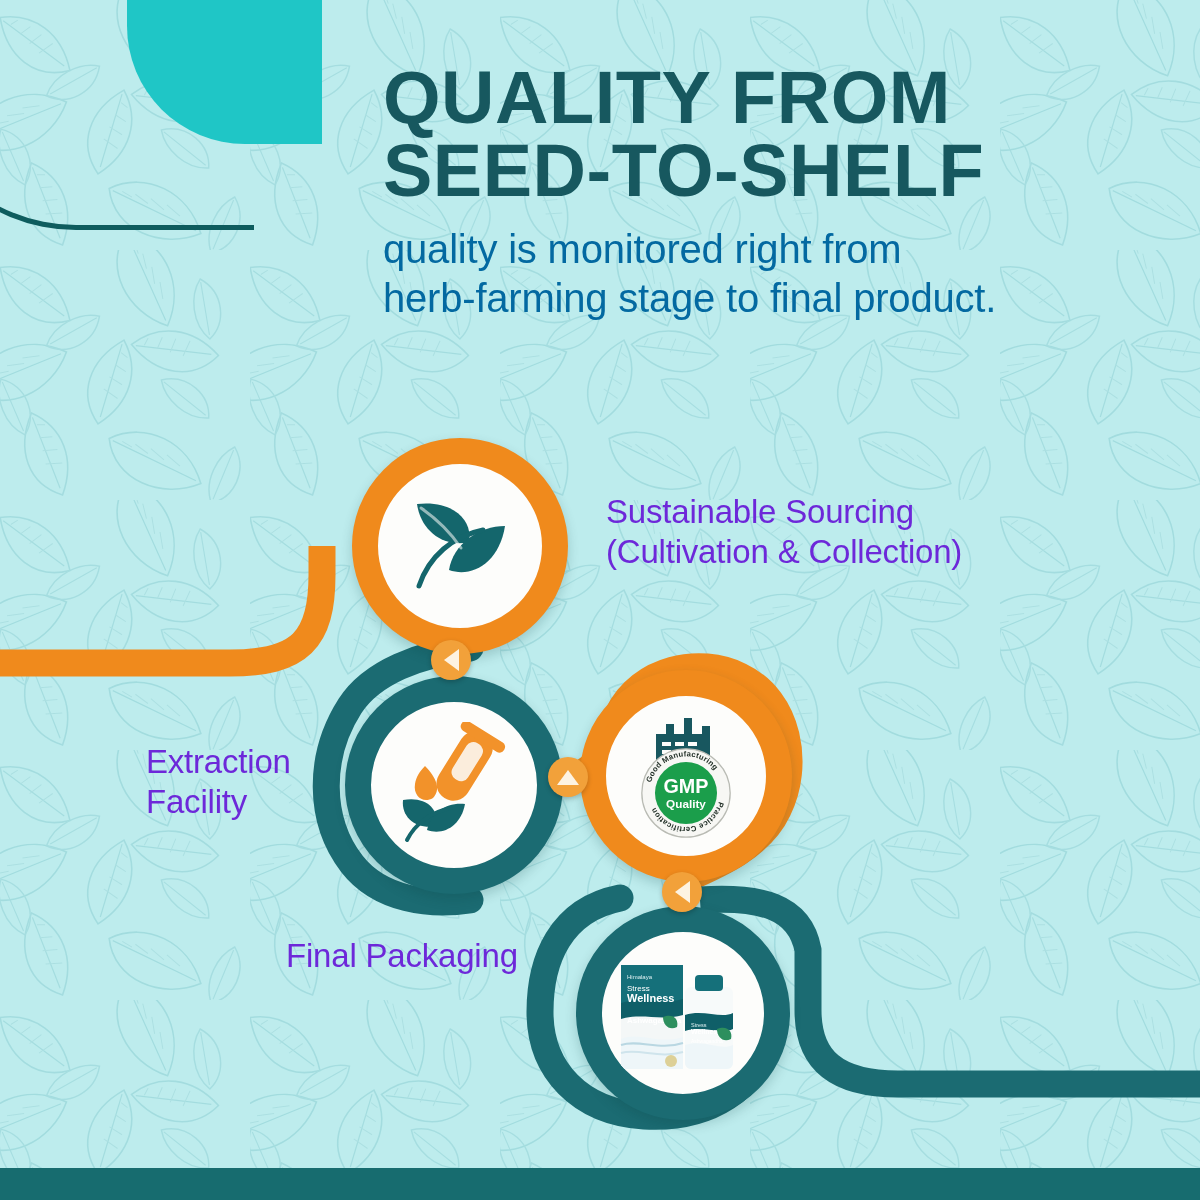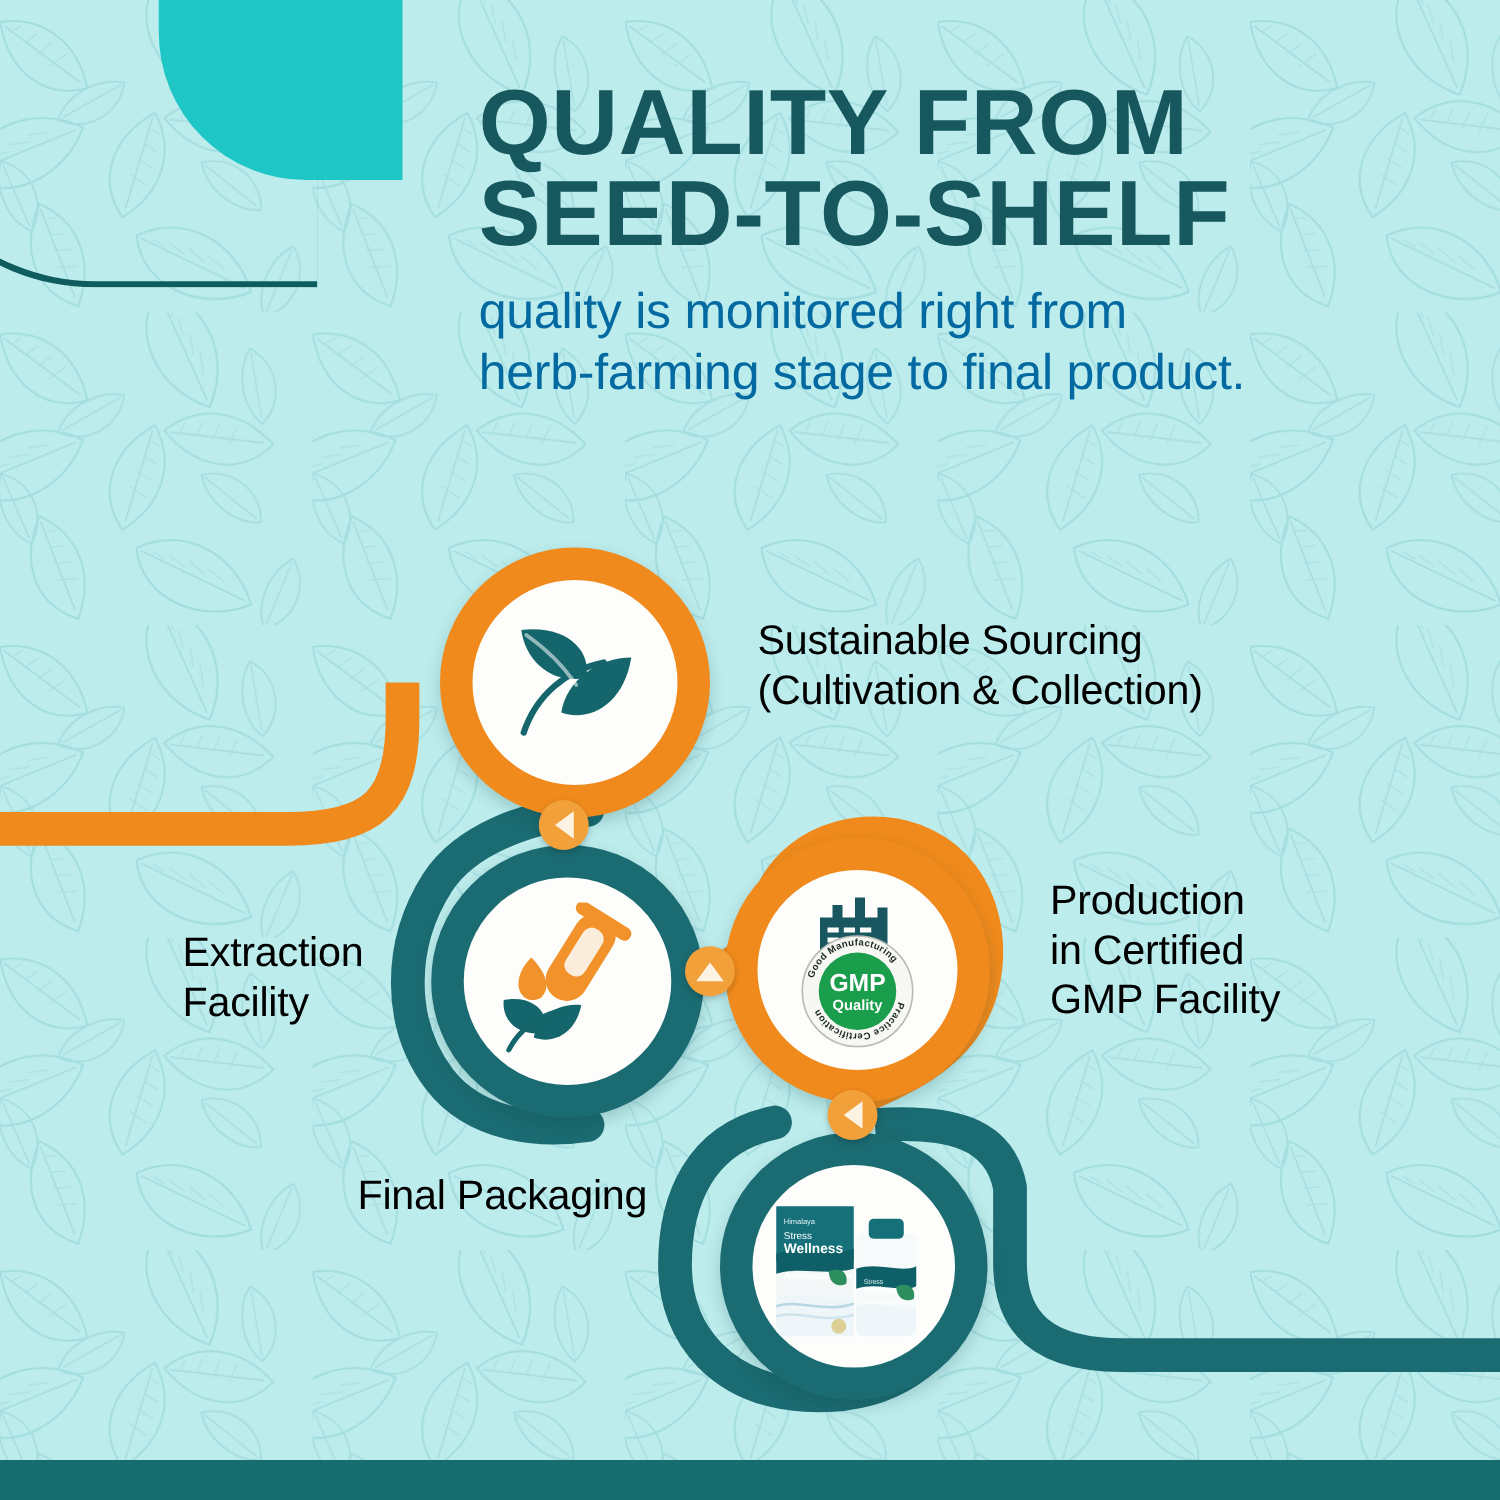--- a/index.html
+++ b/index.html
@@ -48,21 +48,21 @@
     box-shadow:0 2px 5px rgba(0,0,0,.22);}
   .tri{width:0;height:0;}
   .tri.left{border-top:11px solid transparent;border-bottom:11px solid transparent;
     border-right:15px solid #fdf3e2;}
   .tri.up{border-left:11px solid transparent;border-right:11px solid transparent;
     border-bottom:15px solid #fdf3e2;}
   #m1{left:431px;top:640px;}
   #m2{left:548px;top:757px;}
   #m3{left:662px;top:872px;}
   
-  .label{position:absolute;color:#000000;font-size:33px;line-height:1.2;
+  .label{position:absolute;color:#6d28d9;font-size:33px;line-height:1.2;
     font-weight:normal;letter-spacing:-.2px;}
   #label1{left:606px;top:492px;width:400px;}
   #label2{left:146px;top:742px;width:260px;text-align:left;}
   #label3{left:840px;top:700px;width:300px;}
   #label4{left:286px;top:936px;width:300px;}
   
   #bottom-strip{position:absolute;left:0;bottom:0;width:1200px;height:32px;
     background:#176c6f;}
   #bottom-strip-hi{position:absolute;left:0;bottom:24px;width:1200px;height:4px;
     background:#1f8085;opacity:.85;}
@@ -194,25 +194,20 @@
           </text>
           <text font-family="Liberation Sans, sans-serif" font-size="8.2" font-weight="bold" fill="#1c2a22" letter-spacing="0.3">
             <textPath href="#arcBot" startOffset="8%">Practice Certification</textPath>
           </text>
           <text x="50" y="50" text-anchor="middle" font-family="Liberation Sans, sans-serif" font-size="21" font-weight="bold" fill="#ffffff">GMP</text>
           <text x="50" y="66" text-anchor="middle" font-family="Liberation Sans, sans-serif" font-size="12.5" font-weight="bold" fill="#ffffff">Quality</text>
         </svg>
       </div>
     </div>
   </div>
-  <div class="label" id="label3">
-    <div>Production</div>
-    <div>in Certified</div>
-    <div>GMP Facility</div>
-  </div>
 
   <div class="node teal" id="node4">
     <div class="node-inner">
       <div class="pack-wrap">
         <svg viewBox="0 0 140 120" width="140" height="120">
 
           <rect x="8" y="12" width="62" height="104" rx="2" fill="#f4f7f7"></rect>
           <path d="M8 12 h62 v44 h-62 z" fill="#15707a"></path>
           <path d="M8 50 C28 44 48 52 70 46 L70 62 C48 68 28 60 8 66 Z" fill="#0f5f68"></path>
           <path d="M8 86 C26 78 46 92 70 84 L70 116 L8 116 Z" fill="#eef6f9"></path>

